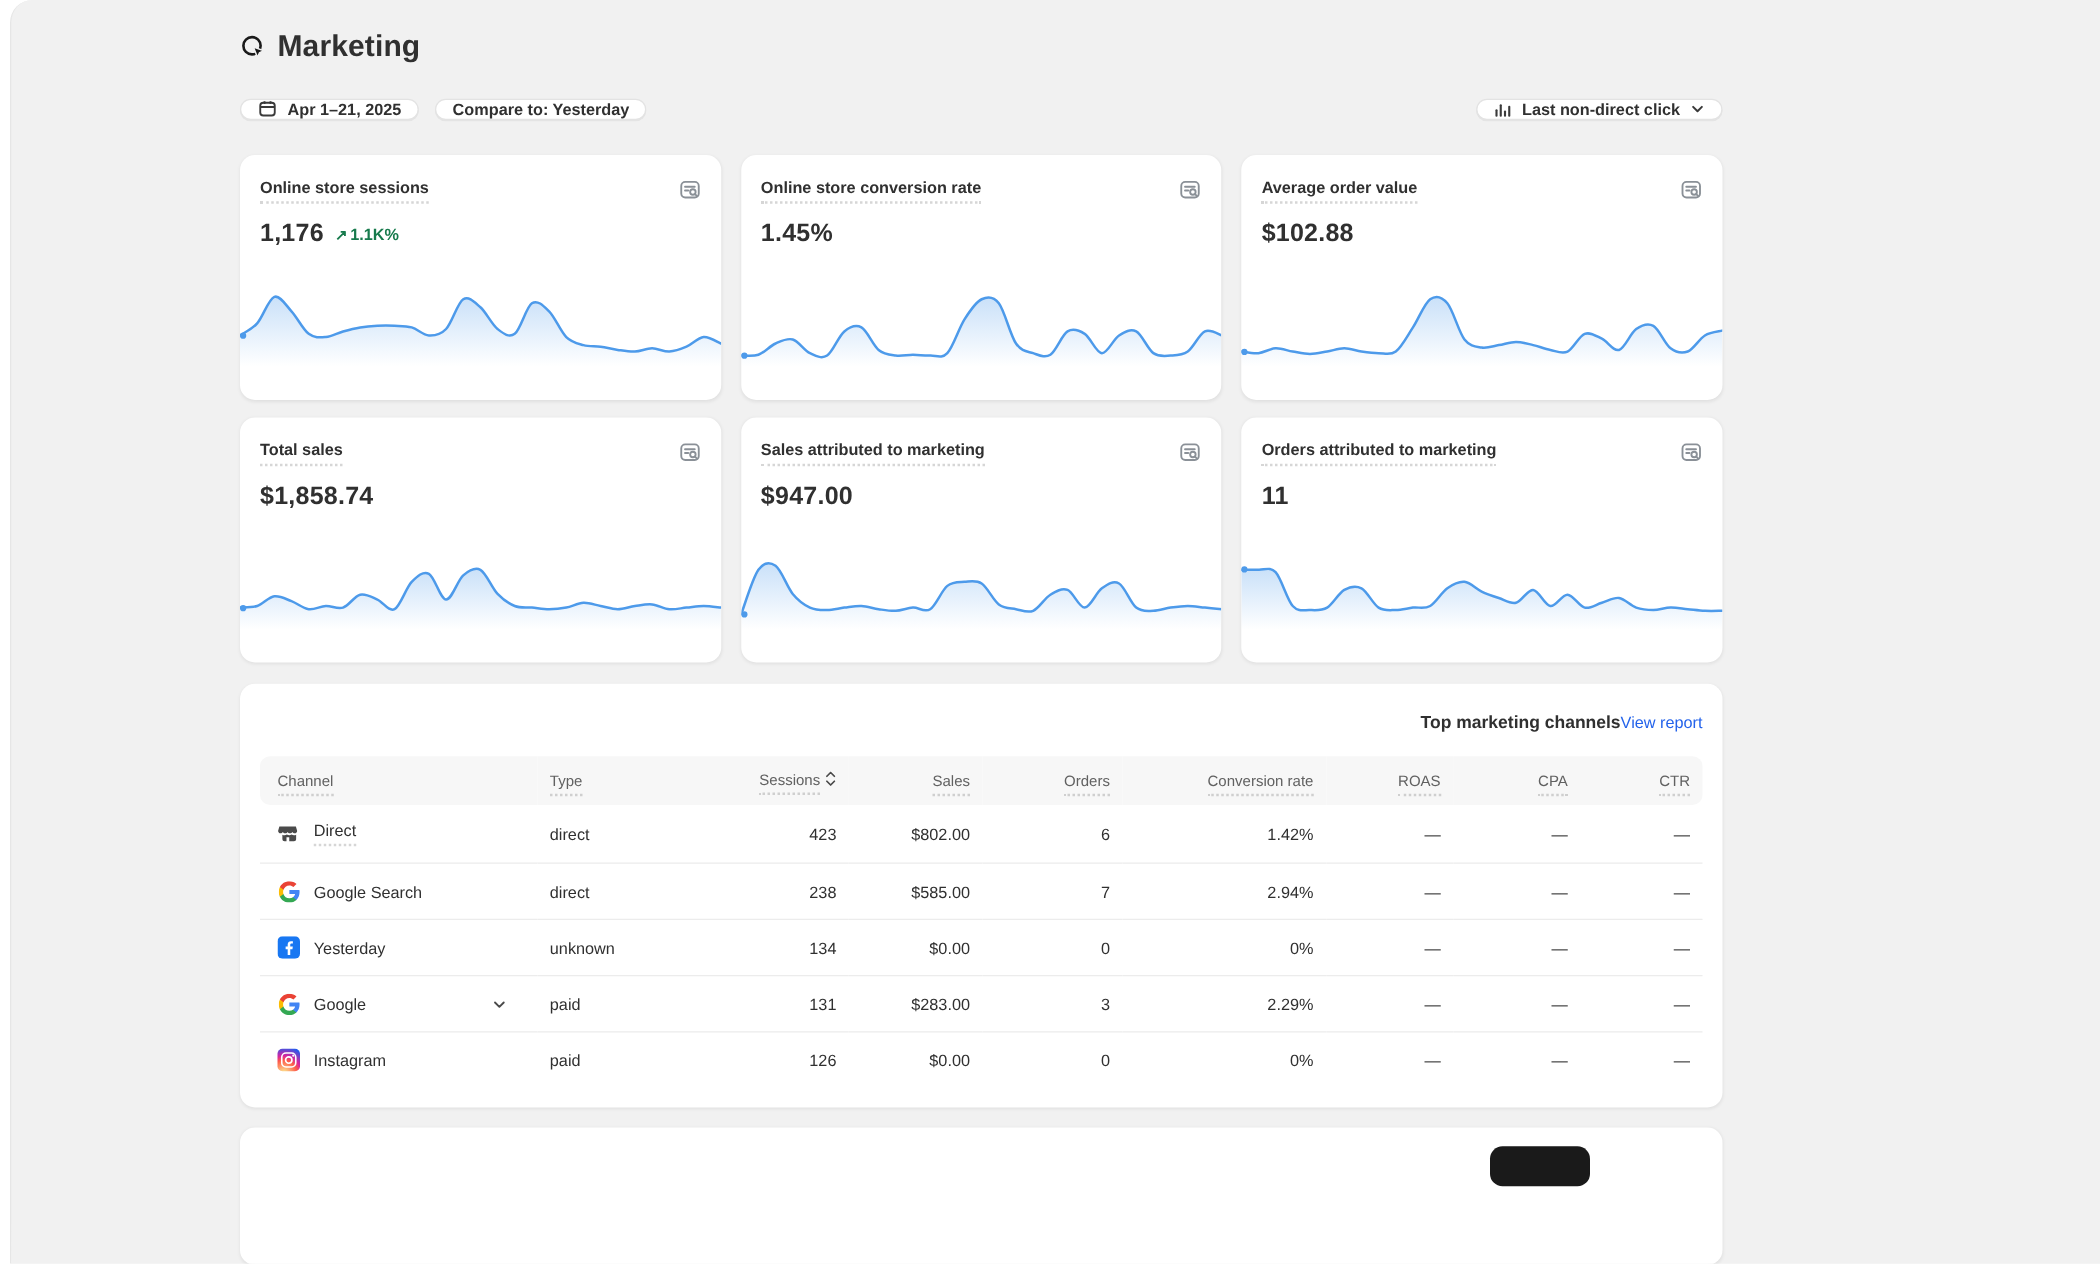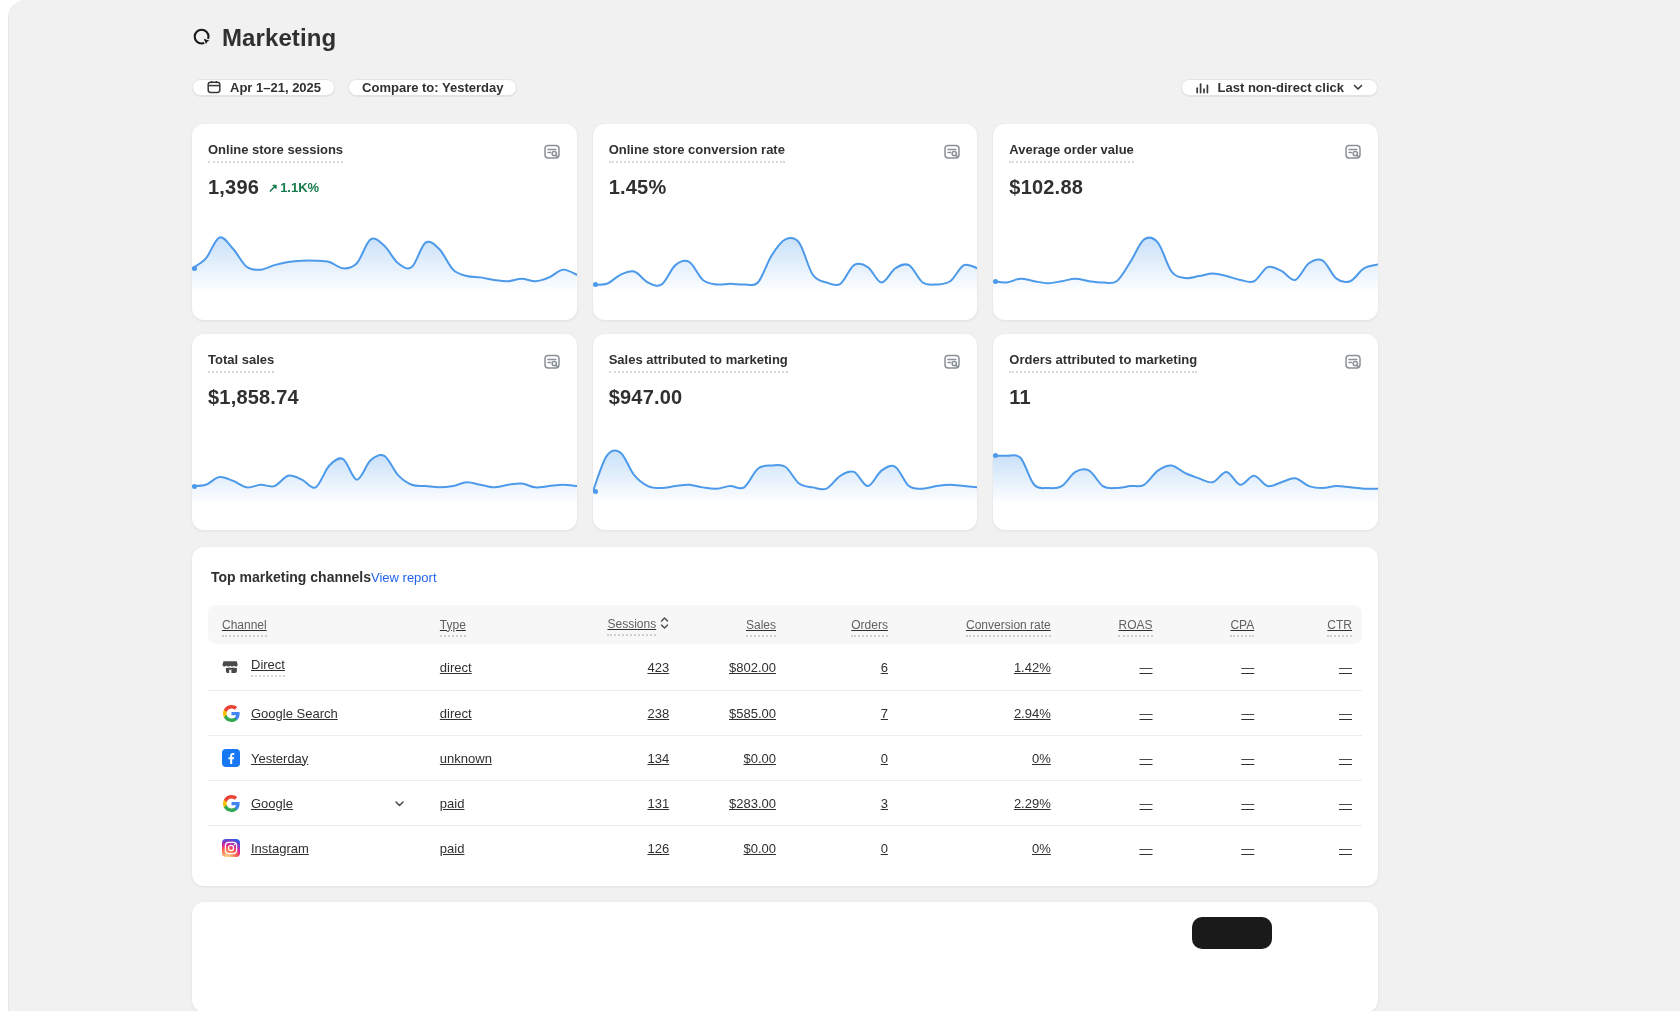--- a/index.html
+++ b/index.html
@@ -44,24 +44,24 @@
     font-size:13px;font-weight:700;}
   .metric-change .arrow{font-size:12px;line-height:1;}
   .spark{position:absolute;left:0;right:0;bottom:22px;width:100%;height:78px;display:block;}
   .spark-line{fill:none;stroke:var(--spark);stroke-width:2;vector-effect:non-scaling-stroke;
     stroke-linecap:round;stroke-linejoin:round;}
   .spark-fill{stroke:none;}
   .spark-dot{position:absolute;left:0px;width:5px;height:5px;border-radius:50%;background:var(--spark);}
 
   
   .table-card{margin-top:17px;padding:16px;}
-  .table-head-row{display:flex;align-items:center;justify-content:flex-start;margin:6px 0 20px;padding:0 0 0 3px;}
+  .table-head-row{display:flex;align-items:center;justify-content:flex-end;margin:6px 0 20px;padding:0 0 0 3px;}
   .table-title{font-size:14px;font-weight:700;}
   .view-report{font-size:13px;color:var(--link);text-decoration:none;cursor:pointer;}
-  table{width:100%;border-collapse:separate;border-spacing:0;table-layout:fixed;text-decoration:underline;}
+  table{width:100%;border-collapse:separate;border-spacing:0;table-layout:fixed;}
   col.c-channel{width:218px;} col.c-type{width:140px;} col.c-sessions{width:105px;}
   col.c-sales{width:105px;} col.c-orders{width:110px;} col.c-conv{width:160px;}
   col.c-roas{width:100px;} col.c-cpa{width:100px;} col.c-ctr{width:96px;}
   thead th{background:#f7f7f7;font-size:12px;font-weight:500;color:var(--text2);
     padding:12px 10px;text-align:left;white-space:nowrap;}
   thead th:first-child{border-radius:8px 0 0 8px;padding-left:14px;}
   thead th:last-child{border-radius:0 8px 8px 0;}
   thead th.num{text-align:right;}
   .th-label{border-bottom:2px dotted #cfcfcf;padding-bottom:3px;cursor:pointer;}
   .sort-icon{margin-left:4px;vertical-align:-1px;}
@@ -149,21 +149,21 @@
           <svg width="18" height="18" viewBox="0 0 18 18" fill="none" stroke="currentColor" stroke-width="1.5" stroke-linecap="round">
             <rect x="2" y="2.5" width="14" height="12.5" rx="3.2"></rect>
               <line x1="5" y1="6.4" x2="12.8" y2="6.4"></line>
               <line x1="5" y1="9.4" x2="7.6" y2="9.4"></line>
             <circle cx="11.3" cy="10.6" r="2.2"></circle>
               <line x1="13" y1="12.3" x2="14.6" y2="13.9"></line>
           </svg>
         </span>
       </div>
       <div class="metric-value-row">
-        <span class="metric-value">1,396</span>
+        <span class="metric-value">1,176</span>
         <span class="metric-change">
           <span class="arrow">↗</span>
           <span>1.1K%</span>
         </span>
       </div>
       <svg class="spark" viewBox="0 0 100 40" preserveAspectRatio="none">
         <path class="spark-fill" fill="url(#sparkgrad)" d="M0 24.8C0.59 23.98 2.38 22.49 3.57 19.85C4.76 17.21 5.95 9.79 7.14 8.96C8.33 8.14 9.52 12.37 10.71 14.9C11.90 17.43 13.10 22.38 14.29 24.14C15.48 25.90 16.67 25.63 17.86 25.46C19.05 25.30 20.24 23.81 21.43 23.15C22.62 22.49 23.81 21.88 25 21.5C26.19 21.12 27.38 20.95 28.57 20.84C29.76 20.73 30.95 20.73 32.14 20.84C33.33 20.95 34.52 20.84 35.71 21.5C36.90 22.16 38.10 24.69 39.29 24.8C40.48 24.91 41.67 24.64 42.86 22.16C44.05 19.68 45.24 11.43 46.43 9.95C47.62 8.46 48.81 11.21 50 13.25C51.19 15.29 52.38 20.34 53.57 22.16C54.76 23.98 55.95 25.90 57.14 24.14C58.33 22.38 59.52 13.14 60.71 11.6C61.90 10.06 63.10 12.59 64.29 14.9C65.48 17.21 66.67 23.15 67.86 25.46C69.05 27.77 70.24 28.10 71.43 28.76C72.62 29.42 73.81 29.09 75 29.42C76.19 29.75 77.38 30.41 78.57 30.74C79.76 31.07 80.95 31.51 82.14 31.4C83.33 31.29 84.52 30.08 85.71 30.08C86.90 30.08 88.10 31.51 89.29 31.4C90.48 31.29 91.67 30.41 92.86 29.42C94.05 28.43 95.24 25.68 96.43 25.46C97.62 25.24 99.41 27.66 100 28.1L100 40L0 40Z"></path>
           <path class="spark-line" d="M0 24.8C0.59 23.98 2.38 22.49 3.57 19.85C4.76 17.21 5.95 9.79 7.14 8.96C8.33 8.14 9.52 12.37 10.71 14.9C11.90 17.43 13.10 22.38 14.29 24.14C15.48 25.90 16.67 25.63 17.86 25.46C19.05 25.30 20.24 23.81 21.43 23.15C22.62 22.49 23.81 21.88 25 21.5C26.19 21.12 27.38 20.95 28.57 20.84C29.76 20.73 30.95 20.73 32.14 20.84C33.33 20.95 34.52 20.84 35.71 21.5C36.90 22.16 38.10 24.69 39.29 24.8C40.48 24.91 41.67 24.64 42.86 22.16C44.05 19.68 45.24 11.43 46.43 9.95C47.62 8.46 48.81 11.21 50 13.25C51.19 15.29 52.38 20.34 53.57 22.16C54.76 23.98 55.95 25.90 57.14 24.14C58.33 22.38 59.52 13.14 60.71 11.6C61.90 10.06 63.10 12.59 64.29 14.9C65.48 17.21 66.67 23.15 67.86 25.46C69.05 27.77 70.24 28.10 71.43 28.76C72.62 29.42 73.81 29.09 75 29.42C76.19 29.75 77.38 30.41 78.57 30.74C79.76 31.07 80.95 31.51 82.14 31.4C83.33 31.29 84.52 30.08 85.71 30.08C86.90 30.08 88.10 31.51 89.29 31.4C90.48 31.29 91.67 30.41 92.86 29.42C94.05 28.43 95.24 25.68 96.43 25.46C97.62 25.24 99.41 27.66 100 28.1"></path>
       </svg>
       <span class="spark-dot" style="top: 141.86px;"></span>

